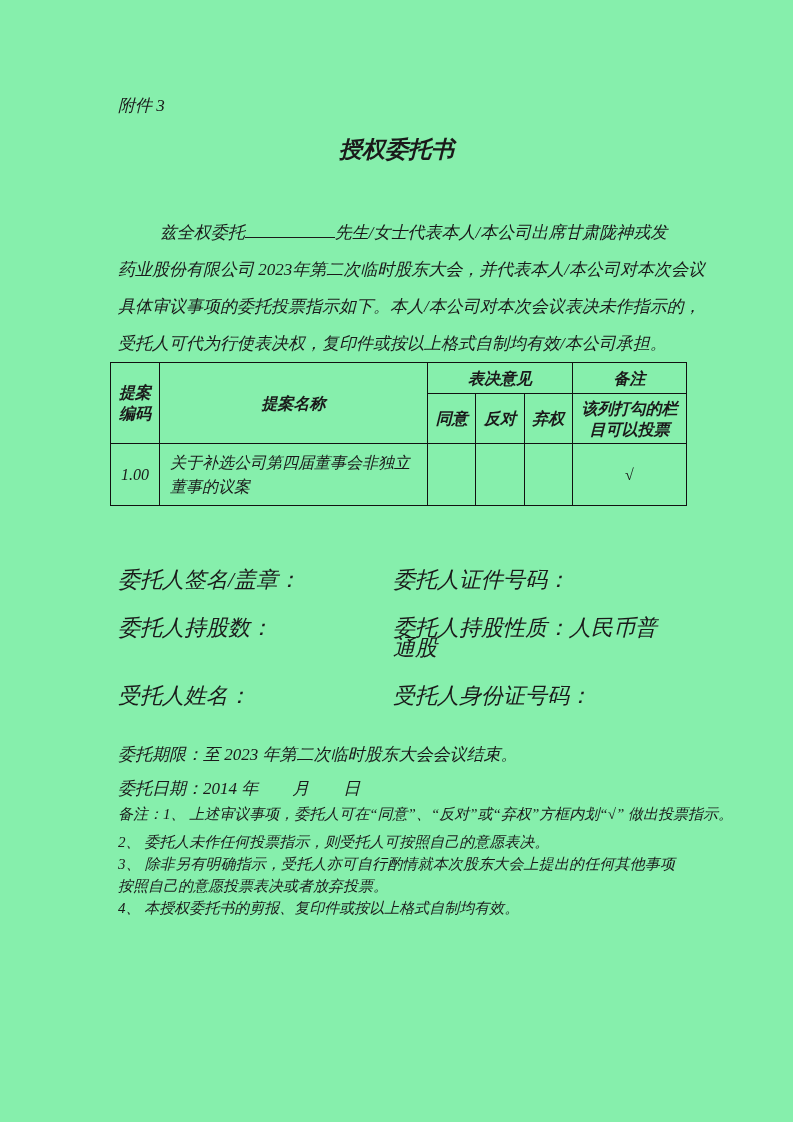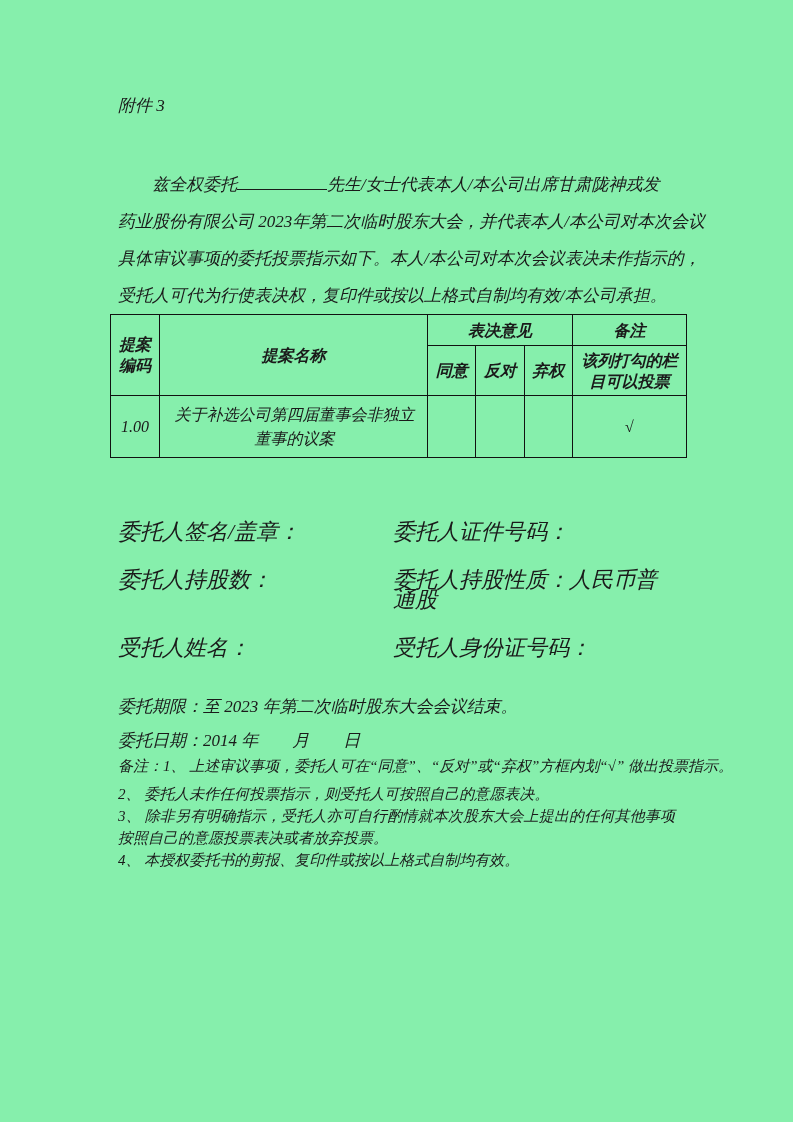--- a/index.html
+++ b/index.html
@@ -34,21 +34,21 @@
     line-height: 30px;
   }
   .para {
     margin-top: 50px;
     font-size: 17px;
   }
   .para .pline {
     line-height: 37px;
     white-space: nowrap;
   }
-  .para .indent { padding-left: 34px; }
+  .para .indent { padding-left: 34px; text-align: center; }
   .blank-line {
     display: inline-block;
     width: 90px;
     height: 1.05em;
     border-bottom: 1px solid #1a1a1a;
     vertical-align: baseline;
   }
   table.vote-table {
     margin-left: -8px;
     margin-top: 0;
@@ -75,21 +75,21 @@
   th.col-abstain{ width: 46px; }
   th.col-remark { width: 114px; }
   tr.hdr-top th { height: 31px; }
   tr.hdr-sub th { height: 50px; }
   tr.body-row td {
     height: 62px;
     font-size: 16px;
     line-height: 24px;
   }
   td.cell-code { text-align: center; }
-  td.cell-name { text-align: center; padding: 4px 8px 4px 10px; }
+  td.cell-name { text-align: left; padding: 4px 8px 4px 10px; }
   td.cell-vote { text-align: center; }
   td.cell-remark { text-align: center; font-size: 15px; }
   .sig-section { margin-top: 64px; font-size: 22px; }
   .sig-row {
     display: flex;
     line-height: 20px;
   }
   .sig-row + .sig-row { margin-top: 28px; }
   .sig-left { width: 275px; flex: none; }
   .sig-right { flex: 1; }
@@ -104,20 +104,21 @@
   .note.first { margin-bottom: 6px; }
 </style>
 </head>
 <body>
 
 <div class="page">
   <div class="content">
 
     <div class="attachment-label">附件 3</div>
 
+    <div class="doc-title">授权委托书</div>
 
     <div class="para">
       <div class="pline indent"><span>兹全权委托</span><span class="blank-line"></span><span>先生/女士代表本人/本公司出席甘肃陇神戎发</span></div>
       <div class="pline">药业股份有限公司 2023年第二次临时股东大会，并代表本人/本公司对本次会议</div>
       <div class="pline">具体审议事项的委托投票指示如下。本人/本公司对本次会议表决未作指示的，</div>
       <div class="pline">受托人可代为行使表决权，复印件或按以上格式自制均有效/本公司承担。</div>
     </div>
 
     <table class="vote-table">
       <tbody>

